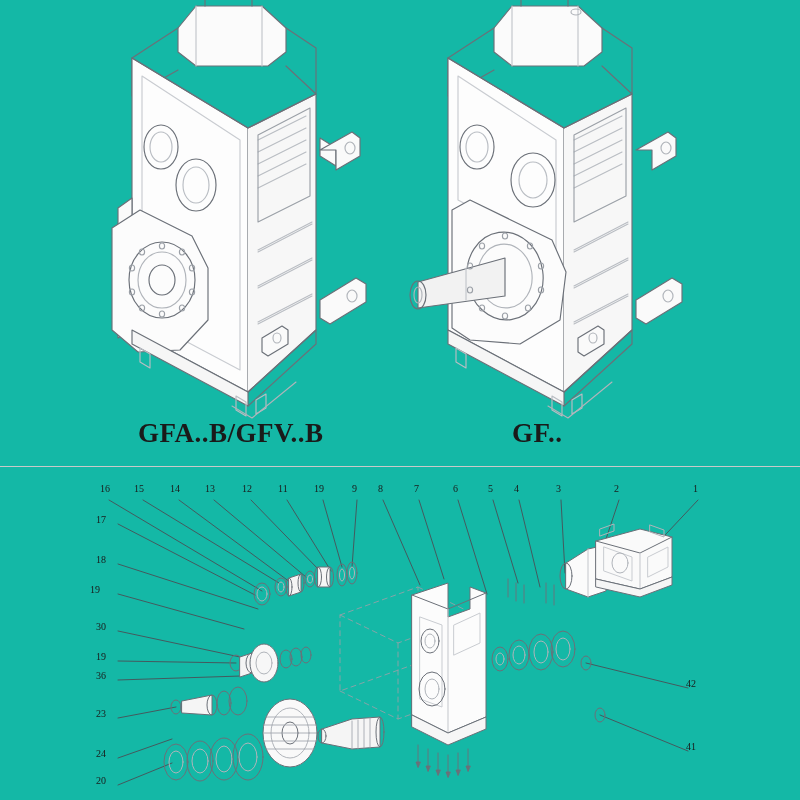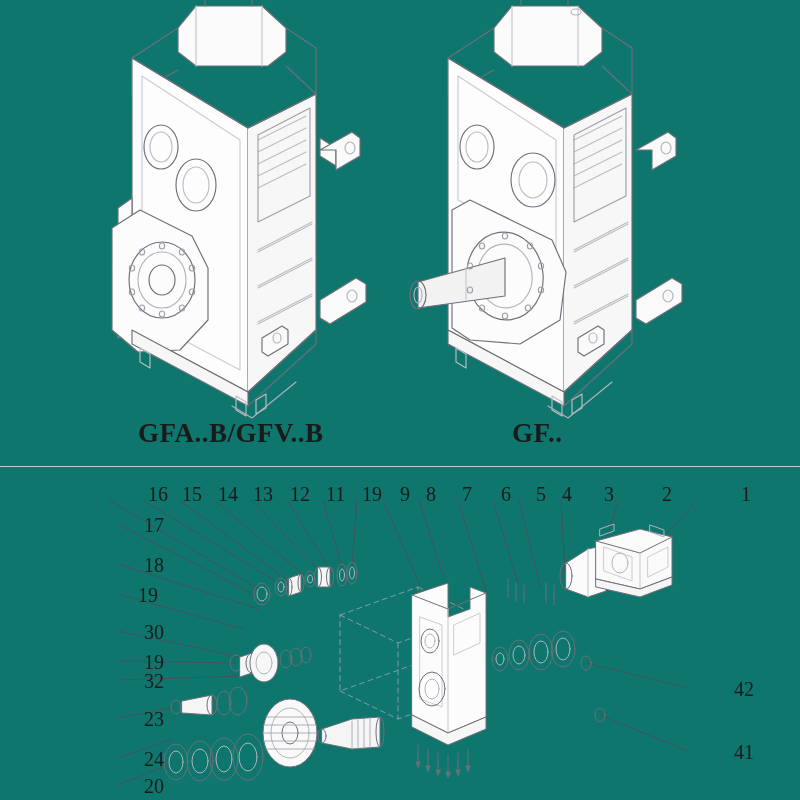--- a/index.html
+++ b/index.html
@@ -11,21 +11,21 @@
     width: 800px;
     height: 800px;
     font-family: "Liberation Serif", serif;
     overflow: hidden;
     position: relative;
   }
   #page {
     position: relative;
     width: 800px;
     height: 800px;
-    background: #0f766e;
+    background: #14b8a6;
   }
   .section {
     position: absolute;
     left: 0;
     width: 800px;
   }
   #top-section {
     top: 0;
     height: 466px;
   }
@@ -54,25 +54,24 @@
     left: 138px;
     top: 418px;
   }
   #caption-right {
     left: 512px;
     top: 418px;
   }
   .callout-num {
     position: absolute;
     font-family: "Liberation Serif", serif;
-    font-size: 20px;
+    font-size: 10px;
     color: #1a1a1a;
     white-space: nowrap;
     text-align: right;
-    margin-left: 48px;
   }
   svg {
     display: block;
   }
   .svg-layer {
     position: absolute;
     left: 0;
     top: 0;
   }
 </style>
@@ -400,21 +399,21 @@
     <div class="callout-num" style="left:514px;  top:16px;">4</div>
     <div class="callout-num" style="left:556px;  top:16px;">3</div>
     <div class="callout-num" style="left:614px;  top:16px;">2</div>
     <div class="callout-num" style="left:693px;  top:16px;">1</div>
 
     <div class="callout-num" style="left:96px; top:47px;">17</div>
     <div class="callout-num" style="left:96px; top:87px;">18</div>
     <div class="callout-num" style="left:90px; top:117px;">19</div>
     <div class="callout-num" style="left:96px; top:154px;">30</div>
     <div class="callout-num" style="left:96px; top:184px;">19</div>
-    <div class="callout-num" style="left:96px; top:203px;">32</div>
+    <div class="callout-num" style="left:96px; top:203px;">36</div>
     <div class="callout-num" style="left:96px; top:241px;">23</div>
     <div class="callout-num" style="left:96px; top:281px;">24</div>
     <div class="callout-num" style="left:96px; top:308px;">20</div>
 
     <div class="callout-num" style="left:686px; top:211px;">42</div>
     <div class="callout-num" style="left:686px; top:274px;">41</div>
 
   </div>
 </div>
 

